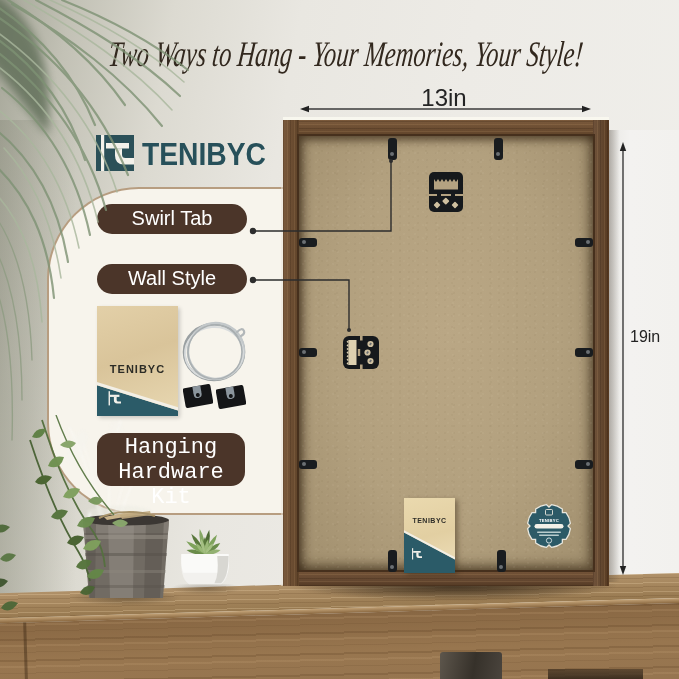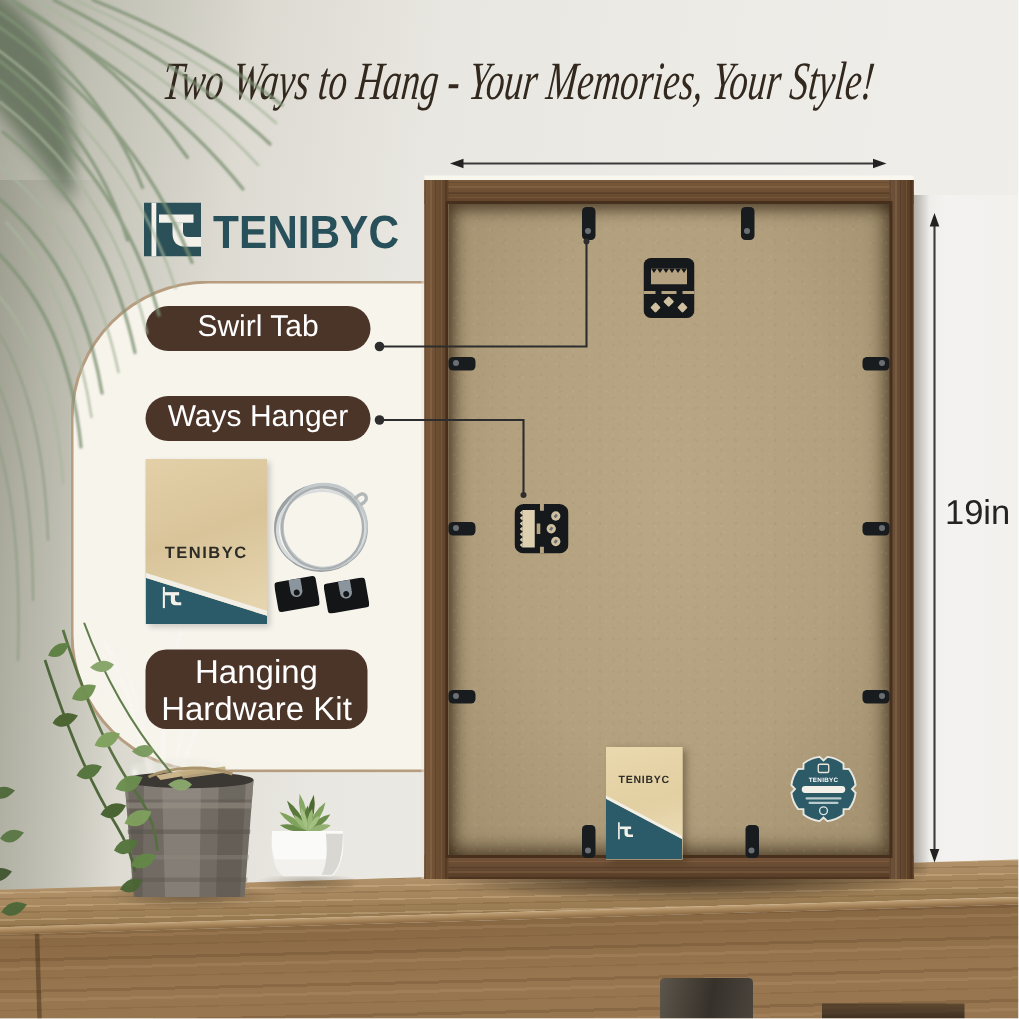--- a/index.html
+++ b/index.html
@@ -54,21 +54,21 @@
         <ellipse cx="80" cy="52" rx="7" ry="15" transform="rotate(-20 80 52)"></ellipse>
       </g>
       <path d="M32 95 Q26 160 38 170 L92 170 Q102 158 96 95 Q70 86 32 95 Z" fill="#eceae2" opacity="0.45"></path>
       <path d="M35 98 Q30 155 40 166" stroke="#ffffff" stroke-width="2.2" fill="none" opacity="0.7"></path>
       <path d="M93 98 Q97 152 89 164" stroke="#fdfdfb" stroke-width="2.2" fill="none" opacity="0.6"></path>
     </g>
   </svg>
 
   <div class="abs" style="left:97px;top:204px;width:150px;height:30px;background:#4b3529;border-radius:15px;color:#fff;font-size:20px;text-align:center;line-height:29px;">Swirl Tab</div>
 
-  <div class="abs" style="left:97px;top:264px;width:150px;height:30px;background:#4b3529;border-radius:15px;color:#fff;font-size:20px;text-align:center;line-height:29px;">Ways Hanger</div>
+  <div class="abs" style="left:97px;top:264px;width:150px;height:30px;background:#4b3529;border-radius:15px;color:#fff;font-size:20px;text-align:center;line-height:29px;">Wall Style</div>
 
   <div class="abs" style="left:97px;top:306px;width:81px;height:110px;background:linear-gradient(160deg,#e3d0a8 0%,#d9c49a 45%,#e8d8b2 100%);box-shadow:2px 2px 4px rgba(0,0,0,0.18);overflow:hidden;">
     <div class="abs" style="left:0;top:57px;width:100%;text-align:center;color:#2c2c26;font-weight:bold;font-size:11px;letter-spacing:1px;">TENIBYC</div>
 
     <div class="abs" style="left:0;top:0;width:81px;height:110px;background:#2b5b68;clip-path:polygon(0% 72%, 100% 95%, 100% 100%, 0% 100%);"></div>
     <div class="abs" style="left:0;top:0;width:81px;height:110px;background:#f2efe6;clip-path:polygon(0% 69%, 100% 92%, 100% 95%, 0% 72%);"></div>
     <svg class="abs" style="left:9px;top:85px;" width="15" height="15" viewBox="0 0 38 37">
       <rect x="6.5" y="0" width="3.5" height="36" fill="#f3f1ea"></rect>
       <rect x="10" y="9" width="24" height="5.5" fill="#f3f1ea"></rect>
       <path d="M20 14 L27 14 L27 22 Q27 26 31 26 L38 26 L38 31 L28 31 Q20 31 20 23 Z" fill="#f3f1ea"></path>
@@ -96,21 +96,21 @@
 
   <svg class="abs" style="left:216px;top:385px;" width="30" height="24" viewBox="0 0 30 24">
     <g transform="rotate(-10 15 12)">
       <rect x="1" y="2" width="28" height="20" rx="2" fill="#141517"></rect>
       <rect x="11" y="2" width="8" height="7" fill="#8b959d"></rect>
       <circle cx="15" cy="10" r="4" fill="#8b959d"></circle>
       <circle cx="15" cy="11" r="2" fill="#141517"></circle>
     </g>
   </svg>
 
-  <div class="abs" style="left:97px;top:433px;width:148px;height:53px;background:#4b3529;border-radius:14px;color:#fff;font-size:22px;text-align:center;line-height:25px;padding-top:2px;box-sizing:border-box;">Hanging<br>Hardware Kit</div>
+  <div class="abs" style="left:97px;top:433px;width:148px;height:53px;background:#4b3529;border-radius:14px;color:#fff;font-size:22px;text-align:center;line-height:25px;padding-top:2px;box-sizing:border-box;font-family:Liberation Mono, monospace;">Hanging<br>Hardware Kit</div>
 
   <div class="abs" style="left:-20px;top:573px;width:720px;height:140px;transform:rotate(-1.7deg);transform-origin:700px 0;">
 
     <div class="abs" style="left:0;top:0;width:720px;height:25px;background:
         repeating-linear-gradient(180.6deg, rgba(255,230,190,0.22) 0 1px, rgba(0,0,0,0) 1px 4px, rgba(90,60,30,0.18) 4px 5px, rgba(0,0,0,0) 5px 9px),
         linear-gradient(180deg,#b09169 0%,#a2835a 60%,#977950 100%);"></div>
 
     <div class="abs" style="left:0;top:25px;width:720px;height:5px;background:linear-gradient(180deg,#c3a378 0%,#8a6840 100%);"></div>
 
     <div class="abs" style="left:0;top:30px;width:720px;height:110px;background:
@@ -341,28 +341,29 @@
     <rect x="13" y="31.5" width="20" height="1.5" rx="0.7" fill="#b9cccd"></rect>
     <circle cx="23" cy="37.5" r="2.6" fill="none" stroke="#dfe8e8" stroke-width="0.9"></circle>
   </svg>
 
   <svg class="abs" style="left:298px;top:103px;" width="295" height="12" viewBox="0 0 295 12">
     <line x1="5" y1="6" x2="290" y2="6" stroke="#3a3a3a" stroke-width="1.4"></line>
     <path d="M11 2.8 L2 6 L11 9.2 Z" fill="#222"></path>
     <path d="M284 2.8 L293 6 L284 9.2 Z" fill="#222"></path>
   </svg>
 
+  <div class="abs" style="left:404px;top:84px;width:80px;text-align:center;font-size:24px;color:#232323;">13in</div>
 
   <svg class="abs" style="left:617px;top:140px;" width="12" height="437" viewBox="0 0 12 437">
     <line x1="6" y1="5" x2="6" y2="432" stroke="#3a3a3a" stroke-width="1.4"></line>
     <path d="M2.8 11 L6 2 L9.2 11 Z" fill="#222"></path>
     <path d="M2.8 426 L6 435 L9.2 426 Z" fill="#222"></path>
   </svg>
 
-  <div class="abs" style="left:630px;top:328px;font-size:23px;color:#232323;">19in</div>
+  <div class="abs" style="left:630px;top:328px;font-size:16px;color:#232323;">19in</div>
 
   <svg class="abs" style="left:248px;top:155px;" width="150" height="82" viewBox="0 0 150 82">
     <path d="M5 76 L143 76 L143 6" stroke="#2d2d2d" stroke-width="1.4" fill="none"></path>
     <circle cx="5" cy="76" r="3.2" fill="#2d2d2d"></circle>
     <circle cx="143" cy="6" r="2" fill="#2d2d2d"></circle>
   </svg>
 
   <svg class="abs" style="left:248px;top:274px;" width="110" height="62" viewBox="0 0 110 62">
     <path d="M5 6 L101 6 L101 56" stroke="#2d2d2d" stroke-width="1.4" fill="none"></path>
     <circle cx="5" cy="6" r="3.2" fill="#2d2d2d"></circle>

